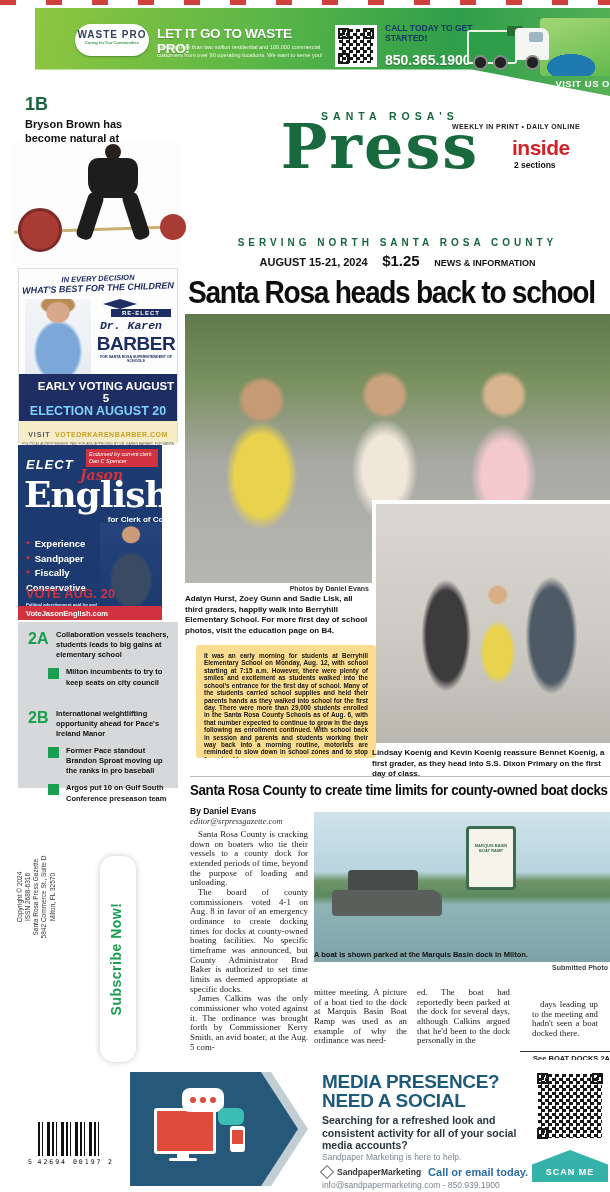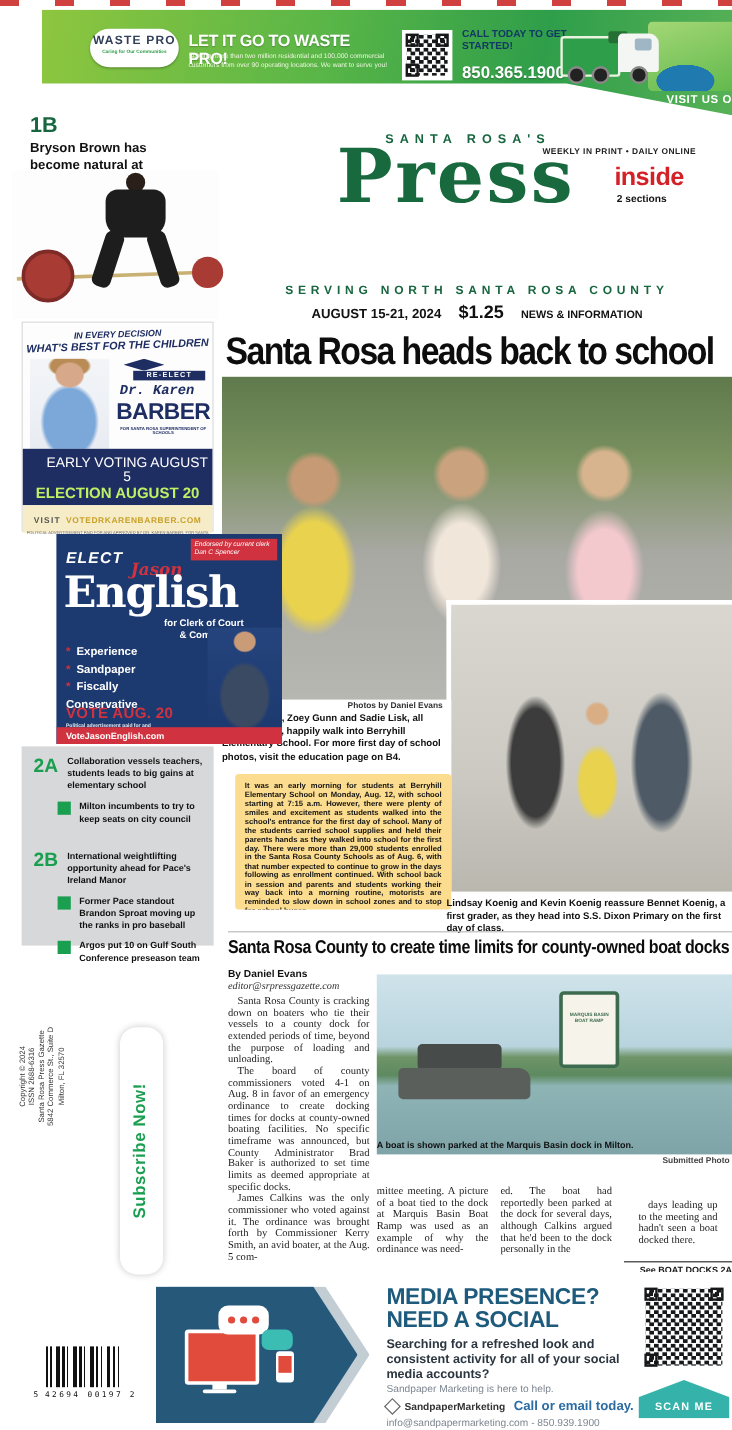--- a/index.html
+++ b/index.html
@@ -151,28 +151,28 @@
   .reelect{position:absolute;left:92px;top:40px;width:60px;background:#1e2d62;color:#fff;
     font-weight:900;font-size:6px;text-align:center;padding:1px 0;letter-spacing:1px;}
   .drkaren{position:absolute;left:63px;top:50px;width:80px;text-align:right;color:#1e2d62;
     font-family:Liberation Mono, monospace;font-style:italic;font-weight:bold;font-size:11.5px;}
   .barbername{position:absolute;left:74px;top:64px;width:86px;text-align:center;color:#1e2d62;
     font-weight:900;font-size:19px;letter-spacing:-.5px;}
   .barberoffice{position:absolute;left:74px;top:86px;width:86px;text-align:center;color:#1e2d62;
     font-weight:bold;font-size:3.6px;}
   .barber-band{position:absolute;left:0;top:105px;width:100%;height:47px;background:#1e2d62;
     text-align:center;padding-top:6px;box-sizing:border-box;}
-  .voting1{color:#fff;font-weight:400;font-size:11.5px;padding-left:16px;}
-  .voting2{color:#bef264;font-weight:900;font-size:12.5px;}
+  .voting1{color:#fff;font-weight:700;font-size:11.5px;padding-left:16px;}
+  .voting2{color:#7dd3fc;font-weight:900;font-size:12.5px;}
   .barber-foot{position:absolute;left:0;top:152px;width:100%;height:23px;background:#f6ecc8;
     text-align:center;padding-top:2px;box-sizing:border-box;}
   .barber-visit .v{color:#555;font-weight:bold;font-size:7px;letter-spacing:1px;}
   .barber-visit .u{color:#c9a128;font-weight:900;font-size:7px;letter-spacing:.5px;}
   .barber-disc{font-size:3.4px;color:#666;line-height:1.3;margin-top:1px;}
-  .english{left:18px;top:445px;width:188px;height:175px;background:#1d3a70;box-sizing:border-box;overflow:hidden;margin-left:29px;}
+  .english{left:18px;top:445px;width:144px;height:175px;background:#1d3a70;box-sizing:border-box;overflow:hidden;}
   .endorse{position:absolute;right:4px;top:4px;width:72px;background:#d0323f;color:#fff;
     font-style:italic;font-size:5.5px;padding:2px 3px;line-height:1.25;box-sizing:border-box;}
   .elect{position:absolute;left:8px;top:12px;color:#fff;font-weight:900;font-style:italic;font-size:13px;letter-spacing:1px;}
   .jason{position:absolute;left:62px;top:22px;color:#d0323f;font-family:"DejaVu Serif",serif;
     font-style:italic;font-weight:bold;font-size:14px;}
   .englishname{position:absolute;left:6px;top:28px;color:#fff;font-family:"DejaVu Serif",serif;
     font-weight:bold;font-size:36px;letter-spacing:-1px;}
   .eoffice{position:absolute;left:66px;top:70px;width:90px;text-align:right;color:#fff;
     font-weight:bold;font-size:8px;line-height:1.2;}
   .ebullets{position:absolute;left:8px;top:92px;width:90px;color:#fff;font-weight:bold;font-size:9.5px;line-height:1.55;}

